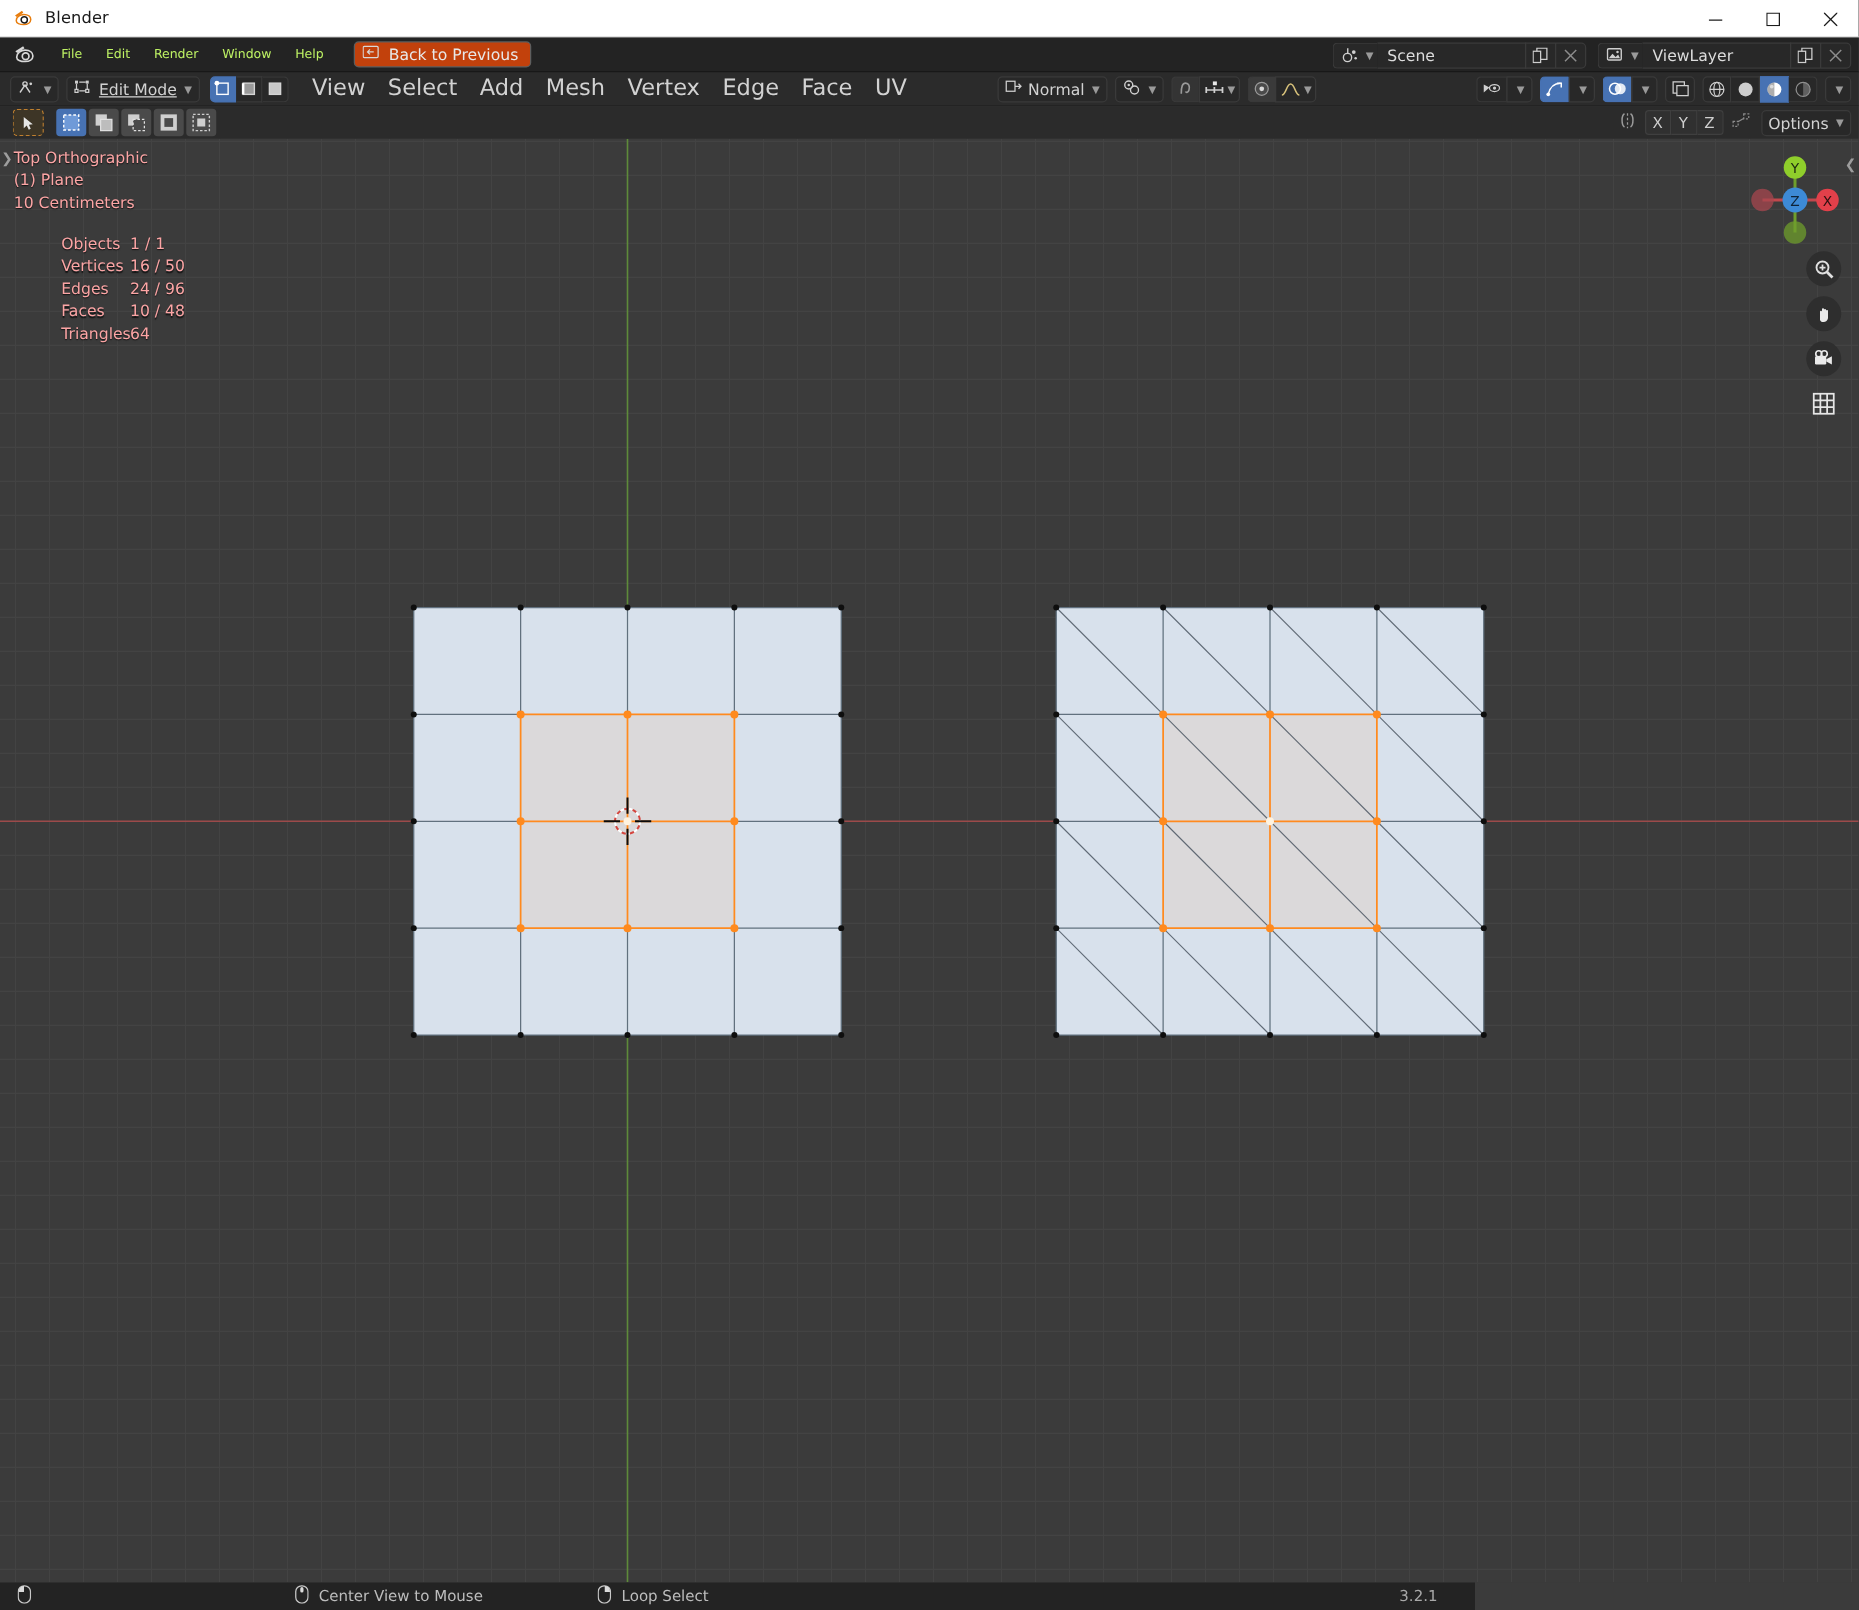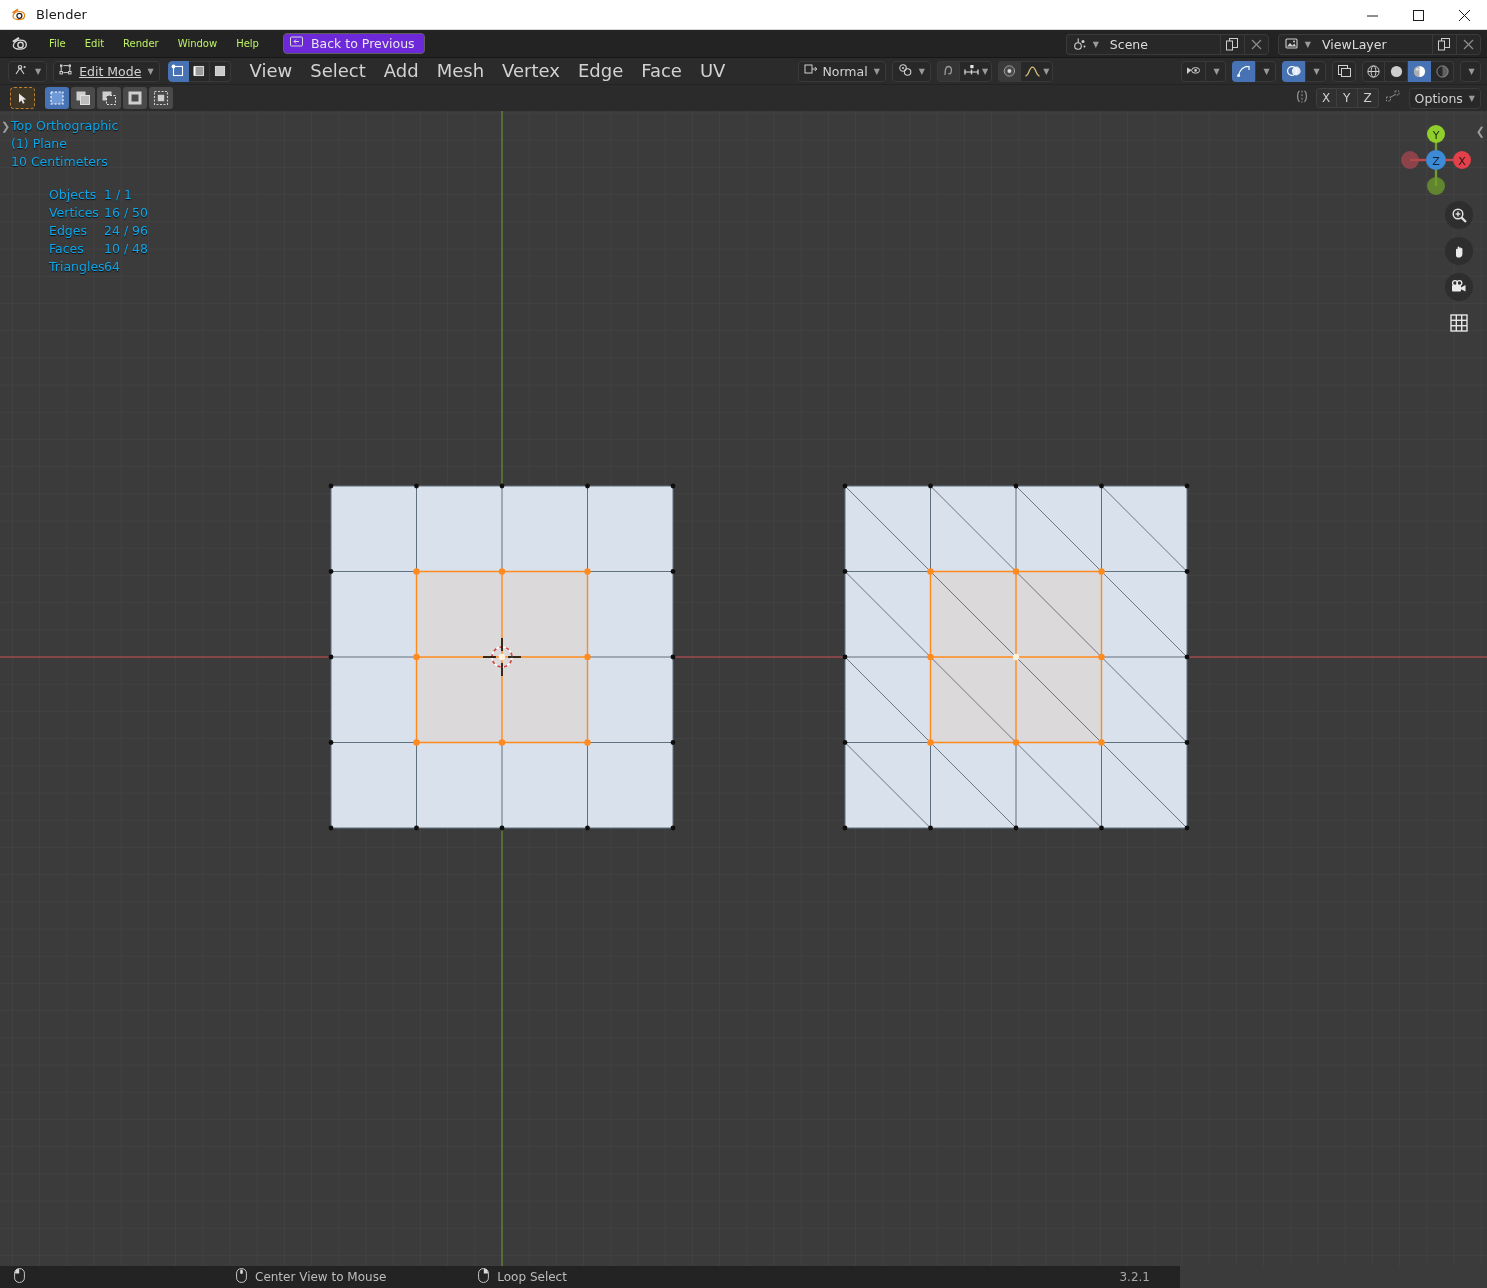--- a/index.html
+++ b/index.html
@@ -29,21 +29,21 @@
     height:28px; background:#232323; display:flex; align-items:center;
     position:relative; border-bottom:1px solid #161616;
   }
   #topbar .blender-logo { margin:0 11px 0 10px; display:flex; align-items:center; }
   .menu-item {
     padding:0 9px; height:20px; line-height:20px; font-size:10px;
     color:#bef264; border-radius:3px; margin-right:1px;
   }
   #back-to-previous {
     display:flex; align-items:center; gap:7px; margin-left:14px;
-    background:#6d28d9; border:1px solid #5e5e5e; border-radius:4px;
+    background:#c2410c; border:1px solid #5e5e5e; border-radius:4px;
     height:21px; padding:0 9px 0 6px; color:#e8e8e8; font-size:12.5px;
   }
   .topbar-right { position:absolute; right:6px; top:0; height:28px; display:flex; align-items:center; gap:9px; }
   .id-block { display:flex; align-items:center; height:21px; }
   .id-icon {
     background:#282828; border:1px solid #3a3a3a; border-right:none;
     border-radius:4px 0 0 4px; height:21px; display:flex; align-items:center;
     padding:0 3px 0 6px; gap:3px;
   }
   .id-name {
@@ -120,21 +120,21 @@
   }
   .selmode > div.on { background:#4772b3; }
 
   
   #viewport {
     position:absolute; left:0; top:111px; width:1487px; height:1155px;
     background:#3b3b3b; overflow:hidden;
   }
   #gridcanvas { position:absolute; inset:0; }
   #overlay-text {
-    position:absolute; left:11px; top:6px; font-size:12.5px; color:#0ea5e9;
+    position:absolute; left:11px; top:6px; font-size:12.5px; color:#fca5a5;
     line-height:18.2px; text-shadow:0 1px 1px rgba(0,0,0,.75); pointer-events:none;
   }
   #overlay-text .stats { margin-top:14px;margin-left:38px; }
   #overlay-text .srow { display:flex; }
   #overlay-text .slabel { width:55px; }
   .sidebar-arrow {
     position:absolute; left:1px; top:9px; color:#9d9d9d; font-size:11px;
   }
   .sidebar-arrow-r {
     position:absolute; right:2px; top:14px; color:#9d9d9d; font-size:11px;

